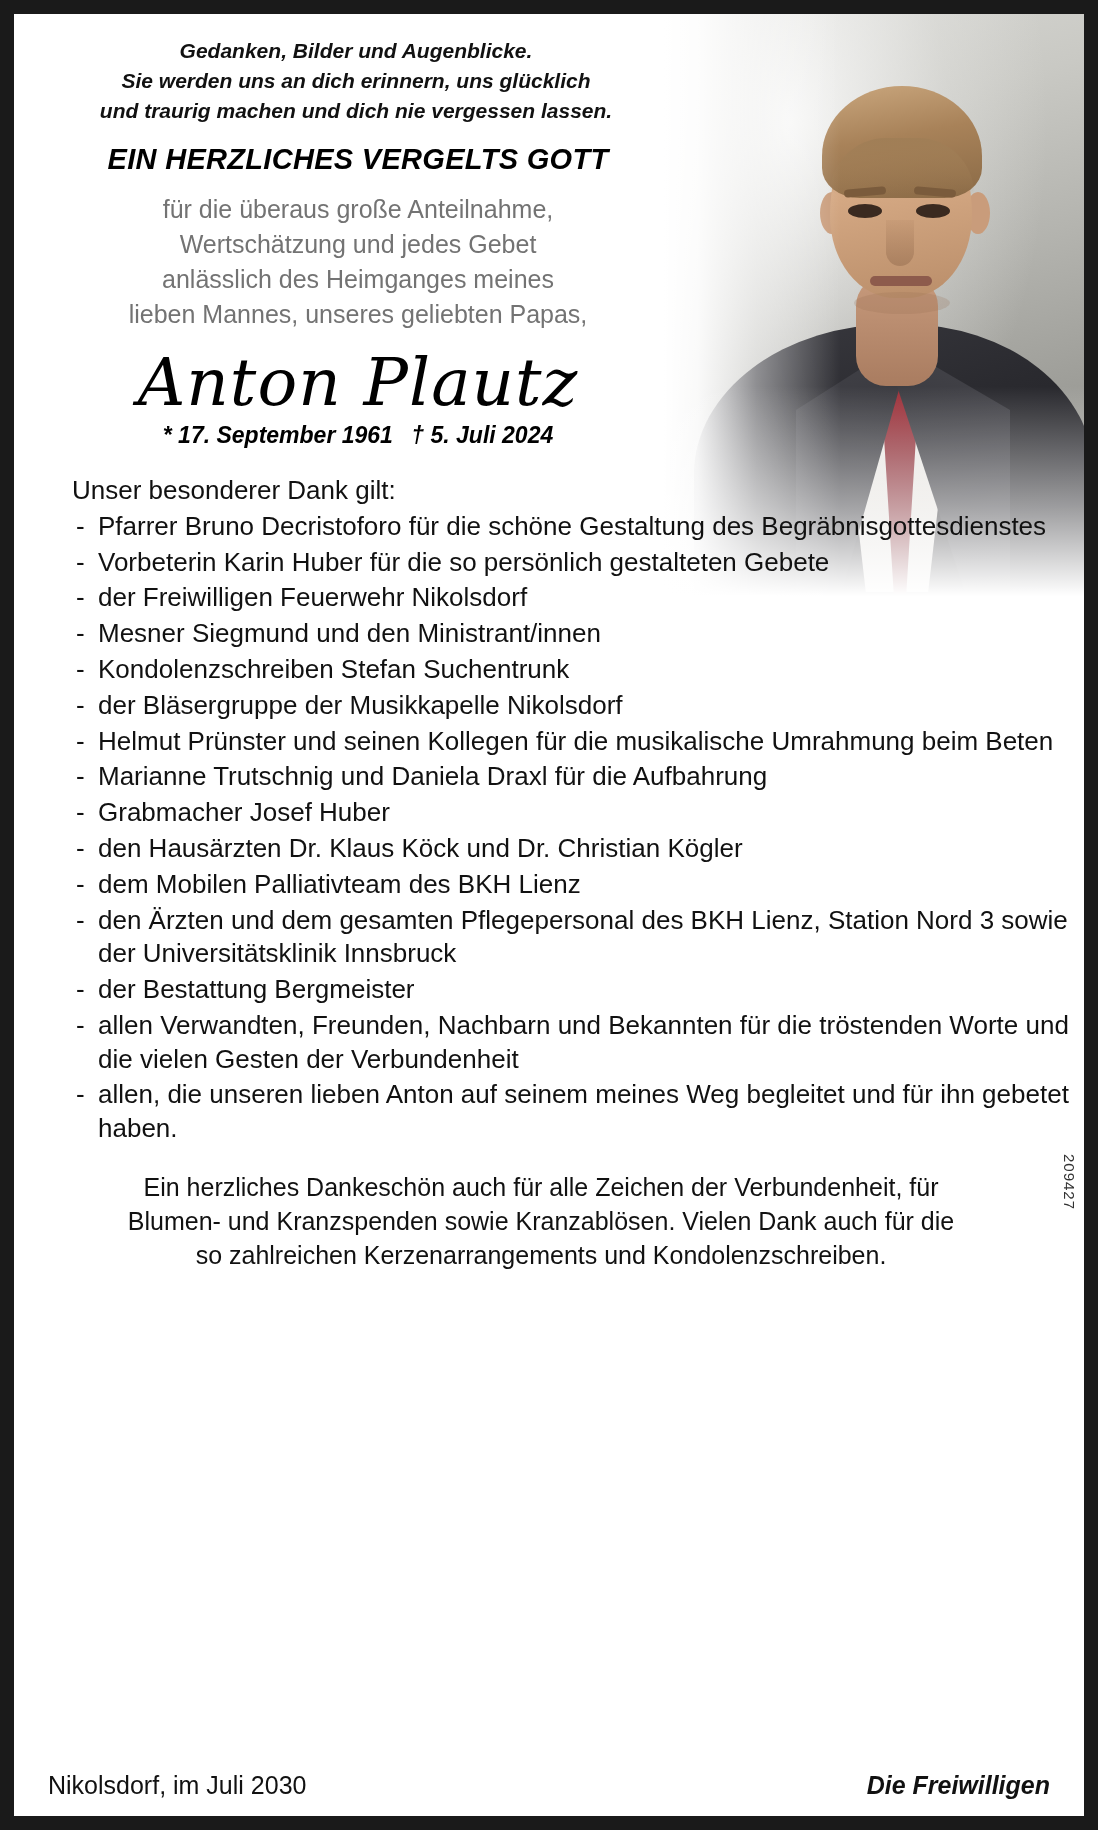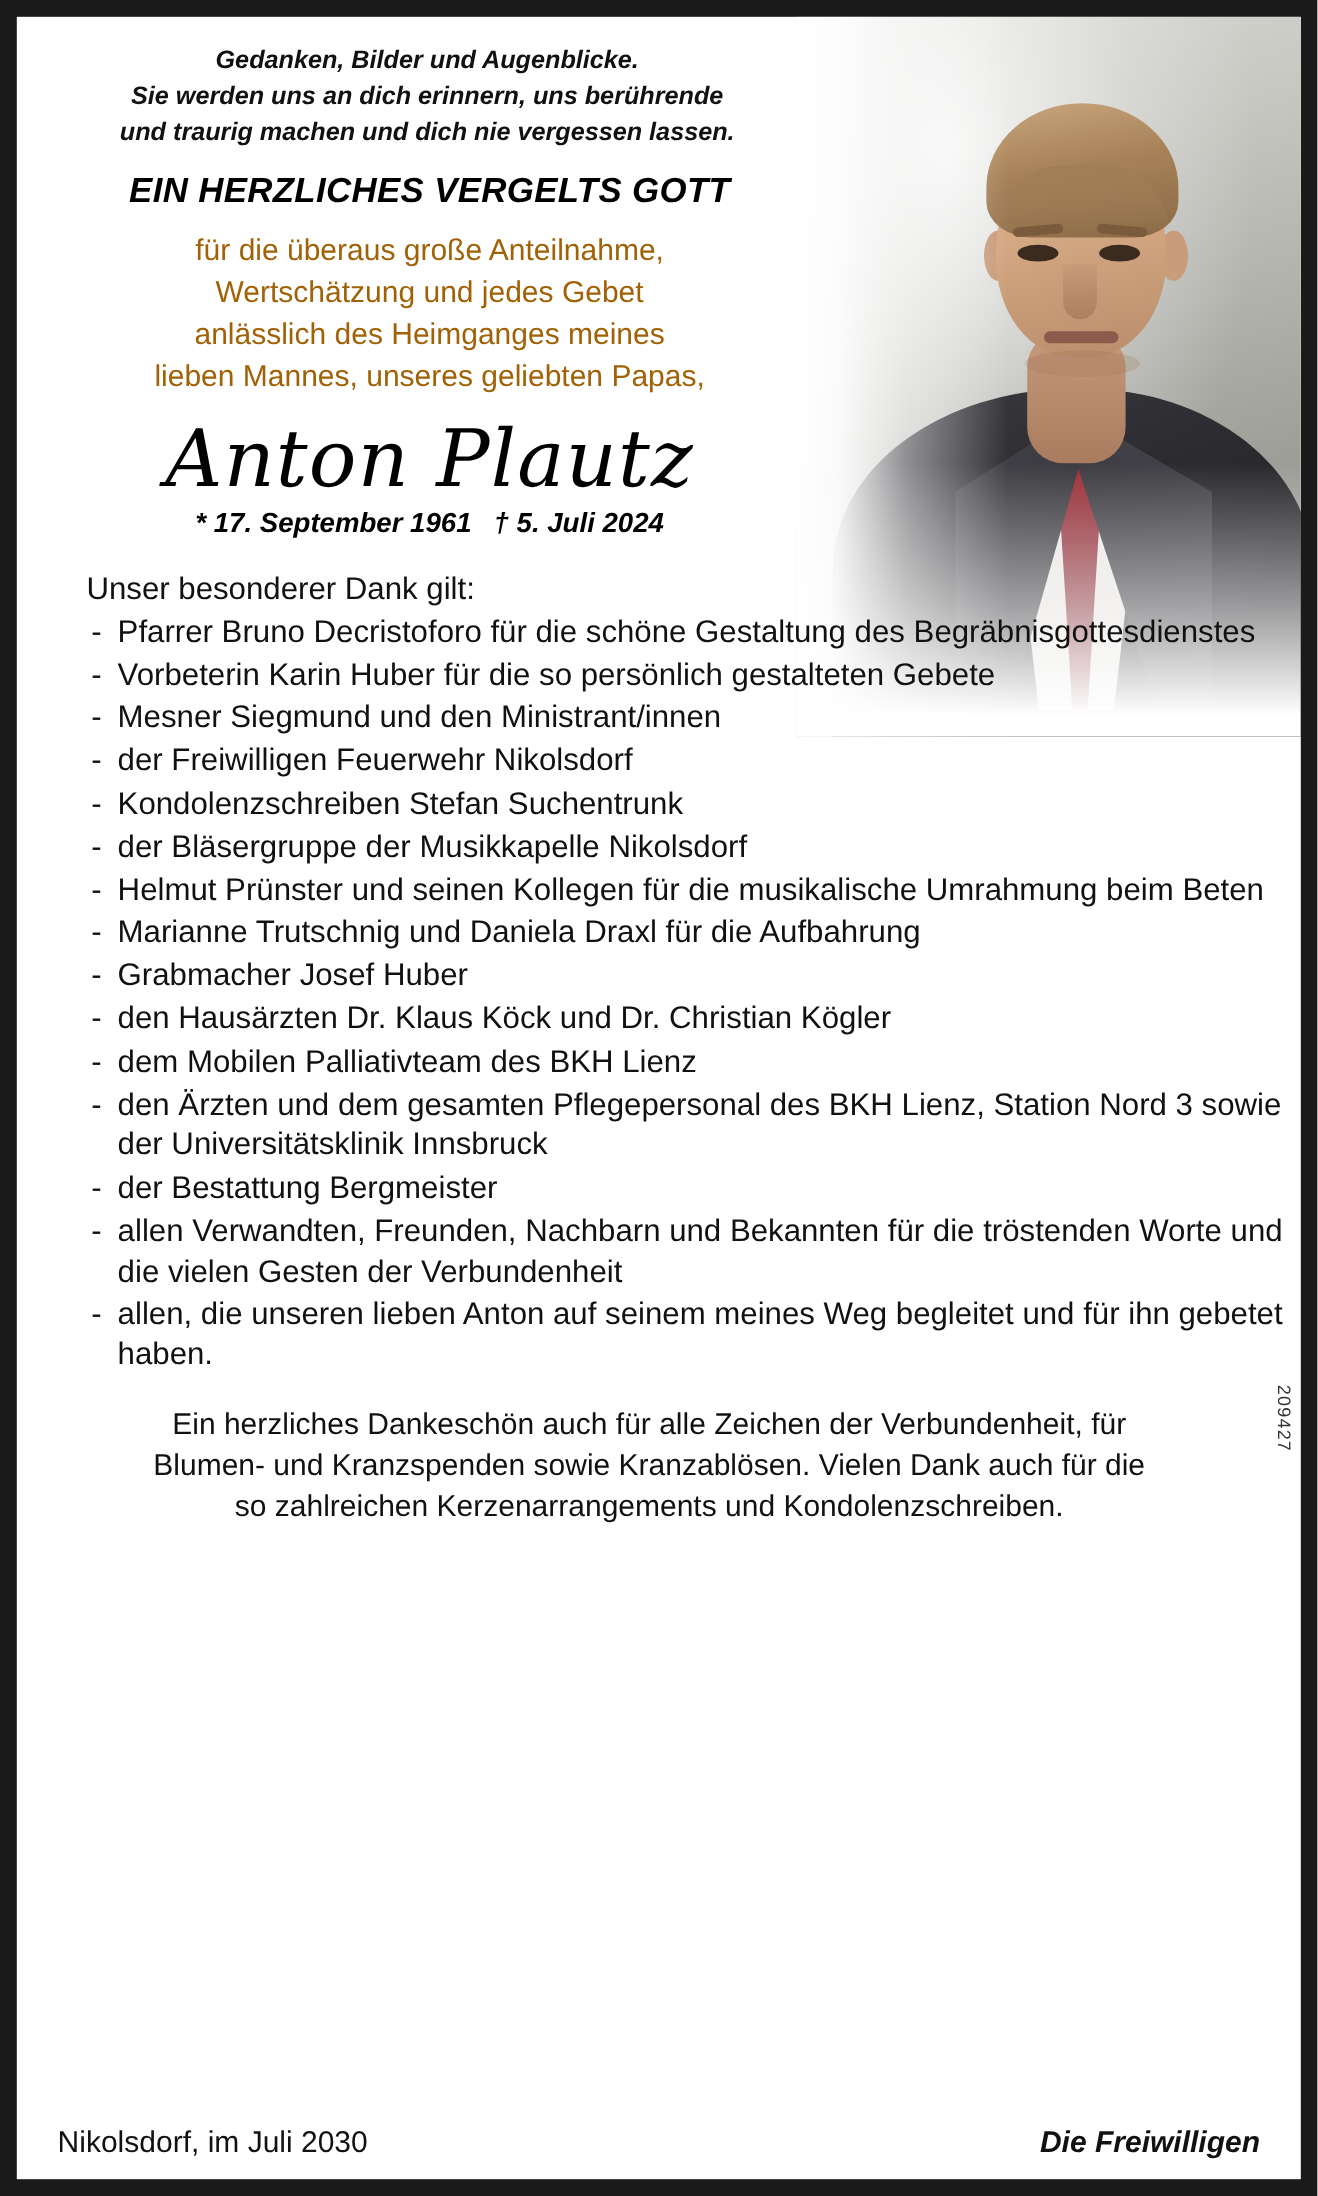--- a/index.html
+++ b/index.html
@@ -239,21 +239,21 @@
     letter-spacing: 0.3px;
     color: #000;
   }
 
   .intro {
     margin: 16px 0 0 0;
     width: 620px;
     text-align: center;
     font-size: 25px;
     line-height: 1.4;
-    color: #a16207;
+    color: #737373;
   }
   .intro div { white-space: nowrap; }
 
   .name {
     margin: 16px 0 0 0;
     width: 620px;
     text-align: center;
     font-family: "DejaVu Serif", serif;
     font-style: italic;
     font-size: 66px;
@@ -368,21 +368,21 @@
         <div class="chin-shadow"></div>
       </div>
       <div class="fade-left"></div>
       <div class="fade-bottom"></div>
     </div>
 
     <div class="content">
 
       <div class="motto">
         <div>Gedanken, Bilder und Augenblicke.</div>
-        <div>Sie werden uns an dich erinnern, uns berührende</div>
+        <div>Sie werden uns an dich erinnern, uns glücklich</div>
         <div>und traurig machen und dich nie vergessen lassen.</div>
       </div>
 
       <div class="vergelts">EIN HERZLICHES VERGELTS GOTT</div>
 
       <div class="intro">
         <div>für die überaus große Anteilnahme,</div>
         <div>Wertschätzung und jedes Gebet</div>
         <div>anlässlich des Heimganges meines</div>
         <div>lieben Mannes, unseres geliebten Papas,</div>
@@ -393,22 +393,22 @@
       <div class="dates">
         <span>* 17. September 1961</span>
         <span>† 5. Juli 2024</span>
       </div>
 
       <div class="thanks-intro">Unser besonderer Dank gilt:</div>
 
       <ul class="thanks">
         <li>Pfarrer Bruno Decristoforo für die schöne Gestaltung des Begräbnisgottesdienstes</li>
         <li>Vorbeterin Karin Huber für die so persönlich gestalteten Gebete</li>
+        <li>der Freiwilligen Feuerwehr Nikolsdorf</li>
         <li>Mesner Siegmund und den Ministrant/innen</li>
-        <li>der Freiwilligen Feuerwehr Nikolsdorf</li>
         <li>Kondolenzschreiben Stefan Suchentrunk</li>
         <li>der Bläsergruppe der Musikkapelle Nikolsdorf</li>
         <li>Helmut Prünster und seinen Kollegen für die musikalische Umrahmung beim Beten</li>
         <li>Marianne Trutschnig und Daniela Draxl für die Aufbahrung</li>
         <li>Grabmacher Josef Huber</li>
         <li>den Hausärzten Dr. Klaus Köck und Dr. Christian Kögler</li>
         <li>dem Mobilen Palliativteam des BKH Lienz</li>
         <li>den Ärzten und dem gesamten Pflegepersonal des BKH Lienz, Station Nord 3 sowie der Universitätsklinik Innsbruck</li>
         <li>der Bestattung Bergmeister</li>
         <li>allen Verwandten, Freunden, Nachbarn und Bekannten für die tröstenden Worte und die vielen Gesten der Verbundenheit</li>

